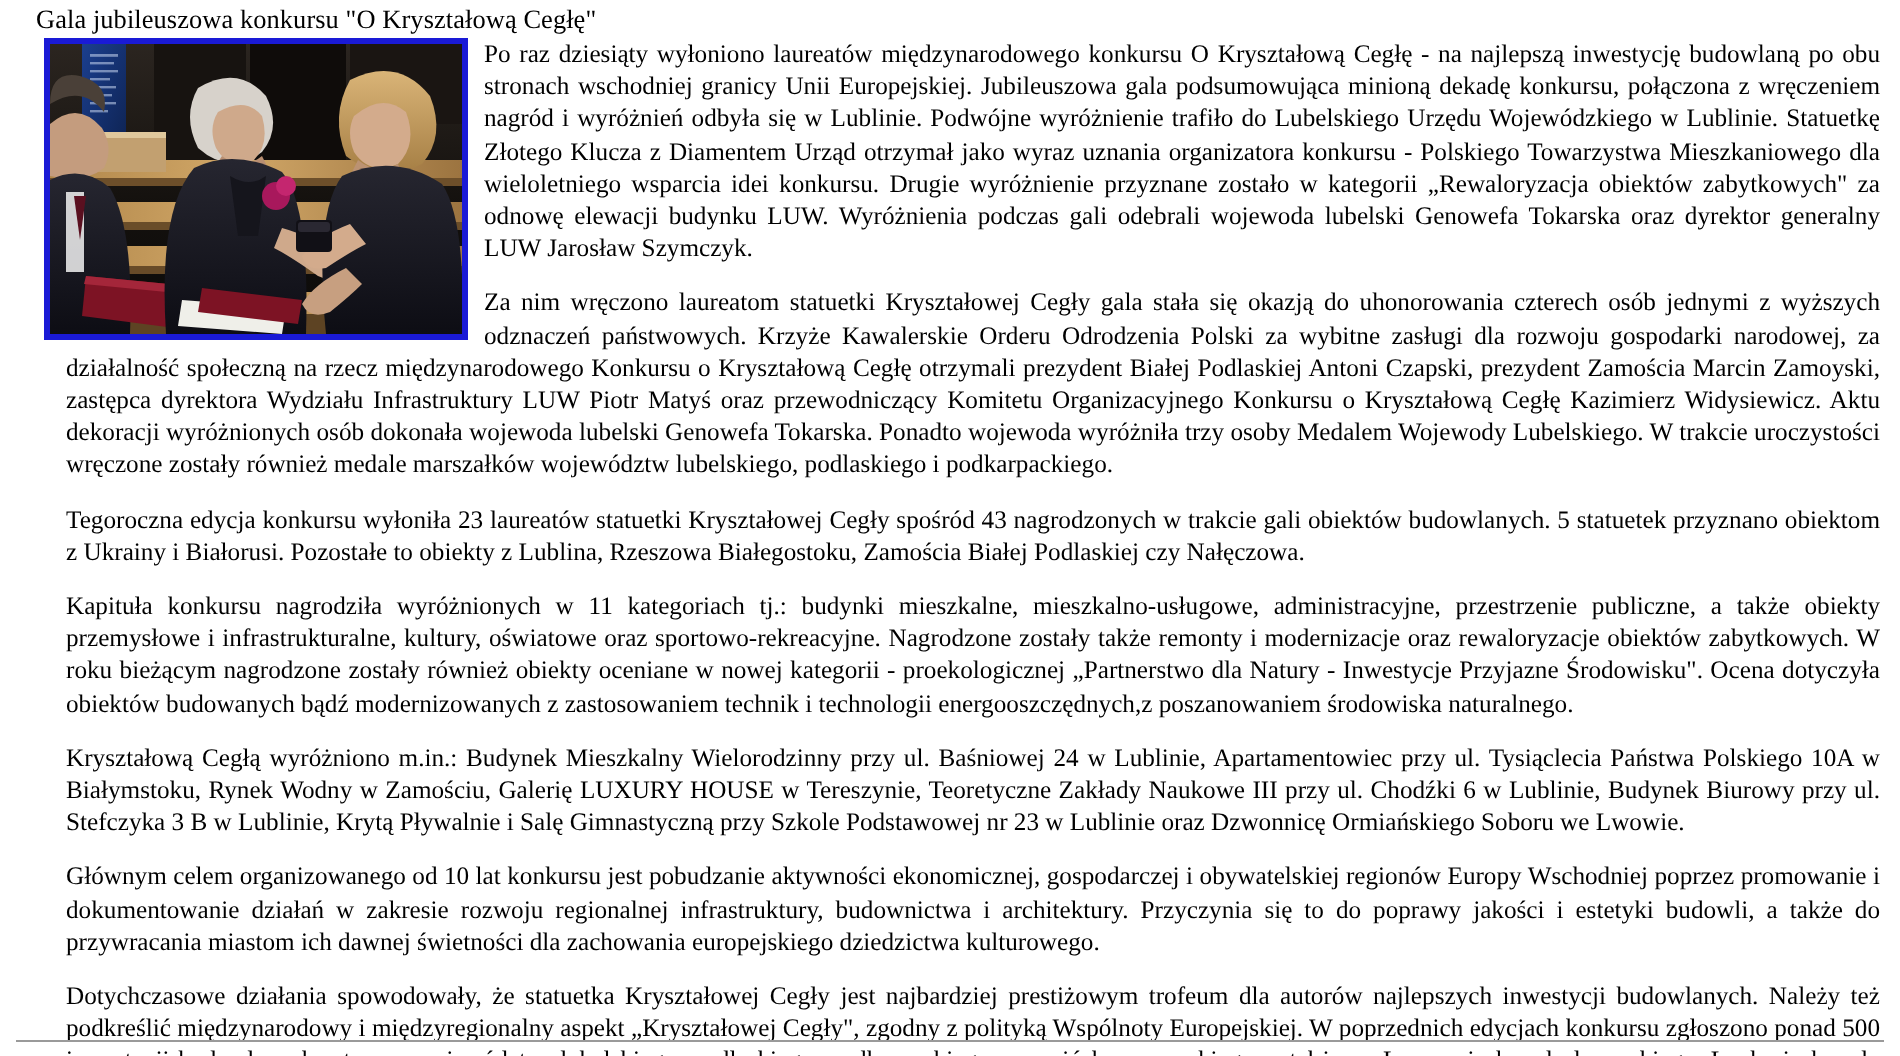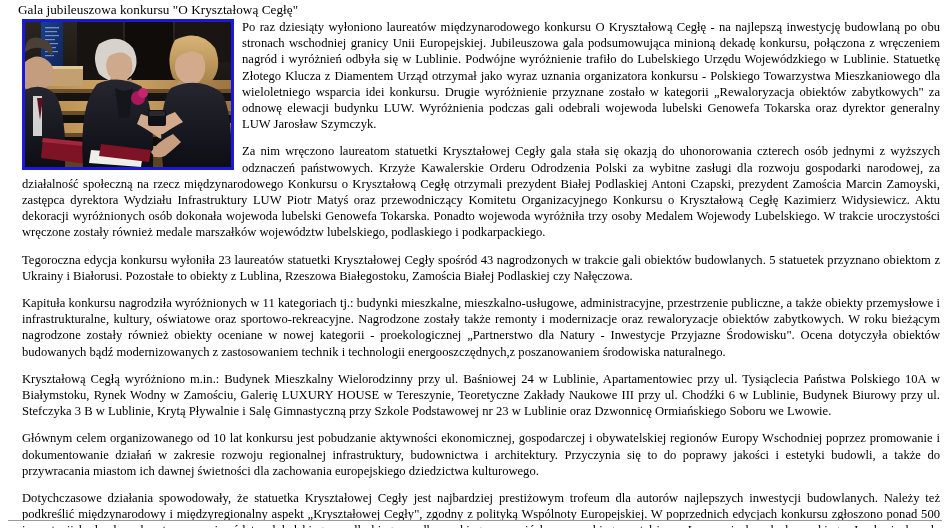--- a/index.html
+++ b/index.html
@@ -49,21 +49,21 @@
     line-height: 0;
     overflow: hidden;
     background: #0a0a18;
   }
   .photo-canvas {
     display: block;
     width: 206px;
     height: 145px;
   }
   p.para {
-    margin: 0 0 11px 4px;
+    margin: 0 0 11px 15px;
     padding: 0;
   }
   .rule {
     position: absolute;
     left: 8px;
     right: 8px;
     top: 520px;
     height: 0;
     border: 0;
     border-top: 1px solid #9a9a9a;

